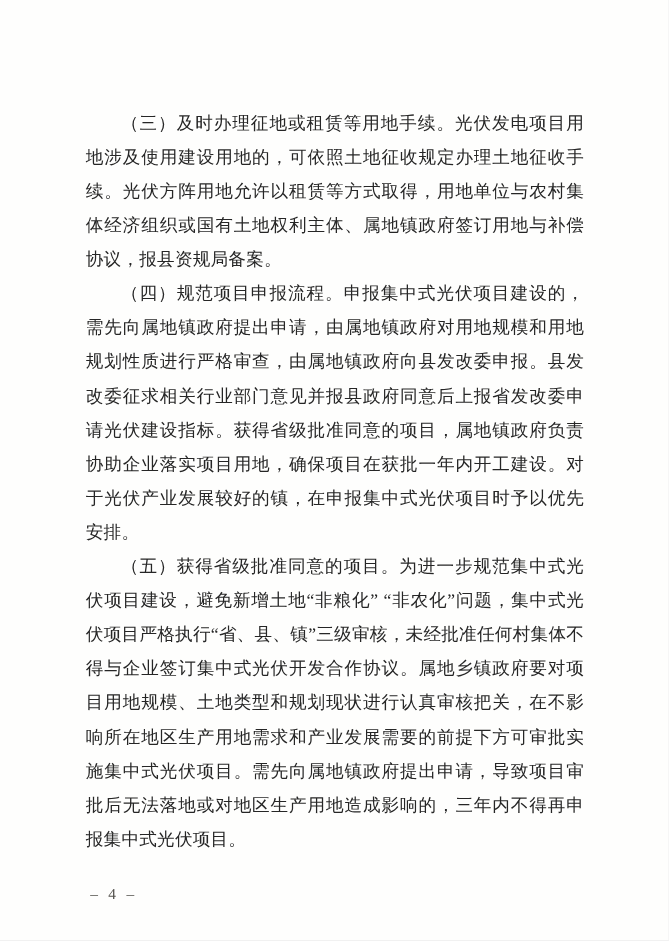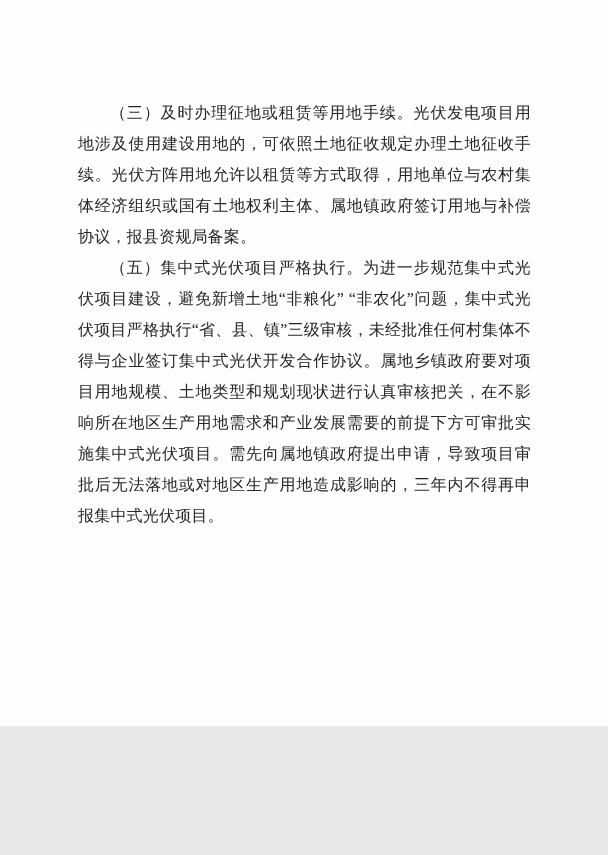--- a/index.html
+++ b/index.html
@@ -3,21 +3,21 @@
 <meta charset="utf-8">
 <style>
   html, body {
     margin: 0;
     padding: 0;
     background: #e8e8e8;
   }
   .page {
     position: relative;
     width: 608px;
-    height: 726px;
+    height: 855px;
     margin: 0 auto;
     background: #fefefd;
     overflow: hidden;
     font-family: "Liberation Serif", "DejaVu Serif", serif;
   }
   .content {
     position: absolute;
     left: 78px;
     top: 97px;
     width: 453px;
@@ -45,16 +45,17 @@
     letter-spacing: 3px;
     font-family: "Liberation Serif", "DejaVu Serif", serif;
   }
 </style>
 </head>
 <body>
 
 <div class="page">
   <div class="content">
     <p class="para"><span class="para-heading">（三）及时办理征地或租赁等用地手续。</span><span>光伏发电项目用地涉及使用建设用地的，可依照土地征收规定办理土地征收手续。光伏方阵用地允许以租赁等方式取得，用地单位与农村集体经济组织或国有土地权利主体、属地镇政府签订用地与补偿协议，报县资规局备案。</span></p>
-    <p class="para"><span class="para-heading">（五）集中式光伏项目严格执行。</span><span>为进一步规范集中式光伏项目建设，避免新增土地“非粮化” “非农化”问题，集中式光伏项目严格执行“省、县、镇”三级审核，未经批准任何村集体不得与企业签订集中式光伏开发合作协议。属地乡镇政府要对项目用地规模、土地类型和规划现状进行认真审核把关，在不影响所在地区生产用地需求和产业发展需要的前提下方可审批实施集中式光伏项目。需先向属地镇政府提出申请，导致项目审批后无法落地或对地区生产用地造成影响的，三年内不得再申报集中式光伏项目。</span></p>
+    <p class="para"><span class="para-heading">（四）规范项目申报流程。</span><span>申报集中式光伏项目建设的，需先向属地镇政府提出申请，由属地镇政府对用地规模和用地规划性质进行严格审查，由属地镇政府向县发改委申报。县发改委征求相关行业部门意见并报县政府同意后上报省发改委申请光伏建设指标。获得省级批准同意的项目，属地镇政府负责协助企业落实项目用地，确保项目在获批一年内开工建设。对于光伏产业发展较好的镇，在申报集中式光伏项目时予以优先安排。</span></p>
+    <p class="para"><span class="para-heading">（五）获得省级批准同意的项目。</span><span>为进一步规范集中式光伏项目建设，避免新增土地“非粮化” “非农化”问题，集中式光伏项目严格执行“省、县、镇”三级审核，未经批准任何村集体不得与企业签订集中式光伏开发合作协议。属地乡镇政府要对项目用地规模、土地类型和规划现状进行认真审核把关，在不影响所在地区生产用地需求和产业发展需要的前提下方可审批实施集中式光伏项目。需先向属地镇政府提出申请，导致项目审批后无法落地或对地区生产用地造成影响的，三年内不得再申报集中式光伏项目。</span></p>
   </div>
   <div class="page-number">– 4 –</div>
 </div>
 
 </body></html>

